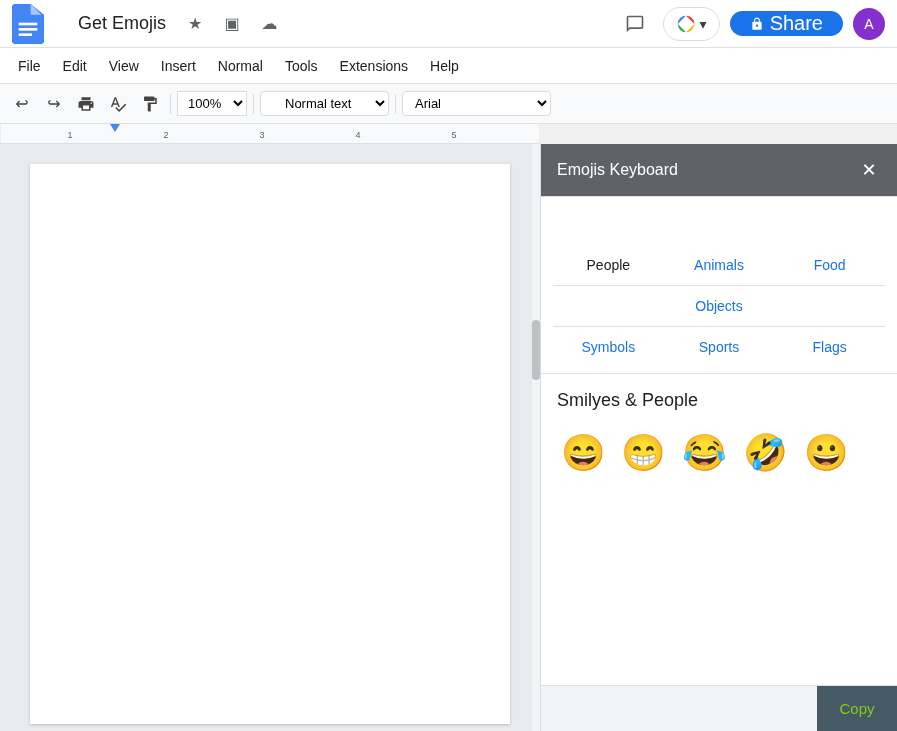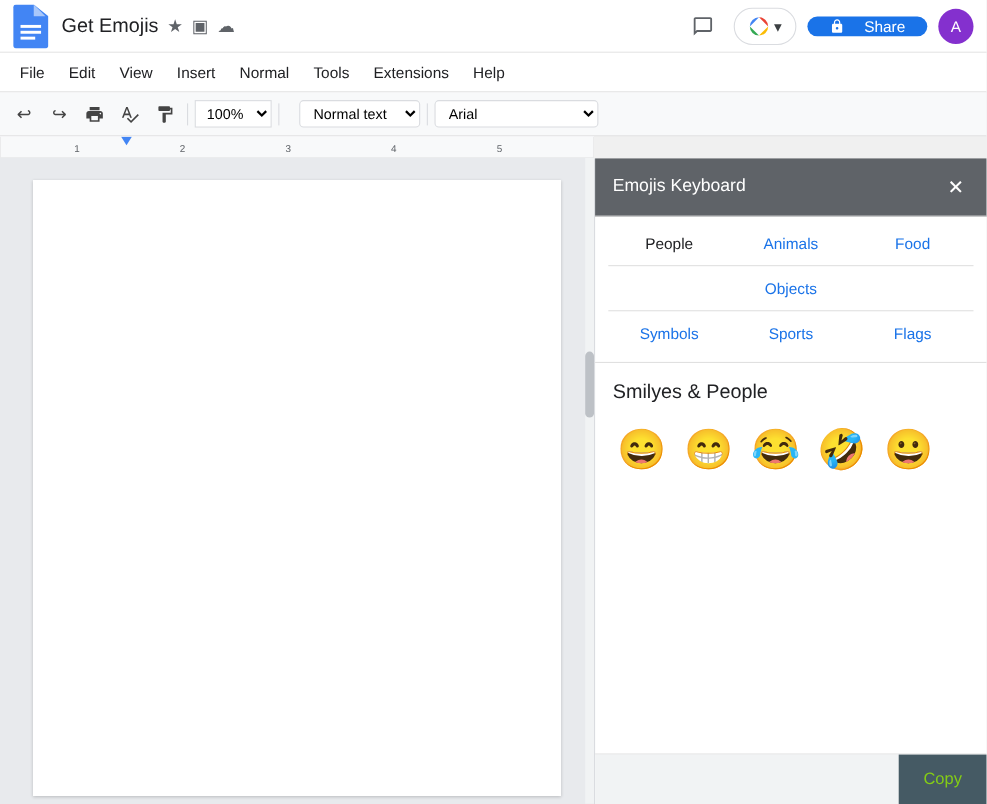--- a/index.html
+++ b/index.html
@@ -14,21 +14,21 @@
       padding: 0 12px;
       border-bottom: 1px solid #e0e0e0;
     }
     .doc-icon {
       width: 32px;
       height: 40px;
       margin-right: 12px;
       flex-shrink: 0;
     }
     .doc-title-area { display: flex; flex-direction: column; flex: 1; }
-    .doc-title-row { display: flex; align-items: center; gap: 8px; }
+    .doc-title-row { display: flex; align-items: center; gap: 22px; margin-left: 22px; }
     .doc-title {
       font-size: 18px;
       color: #202124;
       font-weight: 400;
     }
     .title-icon { color: #5f6368; font-size: 16px; cursor: pointer; }
     .top-right {
       display: flex;
       align-items: center;
       gap: 10px;
@@ -52,24 +52,24 @@
       background: white;
       font-size: 14px;
       color: #3c4043;
     }
     .share-btn {
       background: #1a73e8;
       color: white;
       border: none;
       border-radius: 20px;
       padding: 1px 20px;
-      font-size: 14px;
+      font-size: 20px;
       font-weight: 500;
       cursor: pointer;
-      display: flex; align-items: center; gap: 18px;
+      display: flex; align-items: center; gap: 6px;
     }
     .avatar {
       width: 32px; height: 32px;
       border-radius: 50%;
       background: #8430ce;
       color: white;
       display: flex; align-items: center; justify-content: center;
       font-size: 14px;
       font-weight: 500;
       cursor: pointer;
@@ -123,26 +123,25 @@
       border-radius: 0;
       padding: 3px 6px;
       font-size: 13px;
       background: white;
       cursor: pointer;
       min-width: 70px;
     }
     .style-select {
       border: 1px solid #dadce0;
       border-radius: 4px;
-      padding: 3px 8px;
+      padding: 3px 20px;
       font-size: 13px;
       background: white;
       cursor: pointer;
       min-width: 110px;
-      margin-left: 12px;
     }
     .font-select {
       border: 1px solid #dadce0;
       border-radius: 4px;
       padding: 3px 8px;
       font-size: 13px;
       background: white;
       cursor: pointer;
       min-width: 80px;
     }
@@ -209,20 +208,21 @@
       cursor: pointer;
       font-size: 18px;
       display: flex; align-items: center; justify-content: center;
       width: 24px; height: 24px;
     }
 
     
     .category-tabs {
       padding: 8px 12px;
       border-bottom: 1px solid #e0e0e0;
+      margin-top: 44px;
     }
     .category-row {
       display: flex;
       gap: 0;
       margin-bottom: 2px;
     }
     .cat-tab {
       flex: 1;
       text-align: center;
       padding: 8px 4px;

